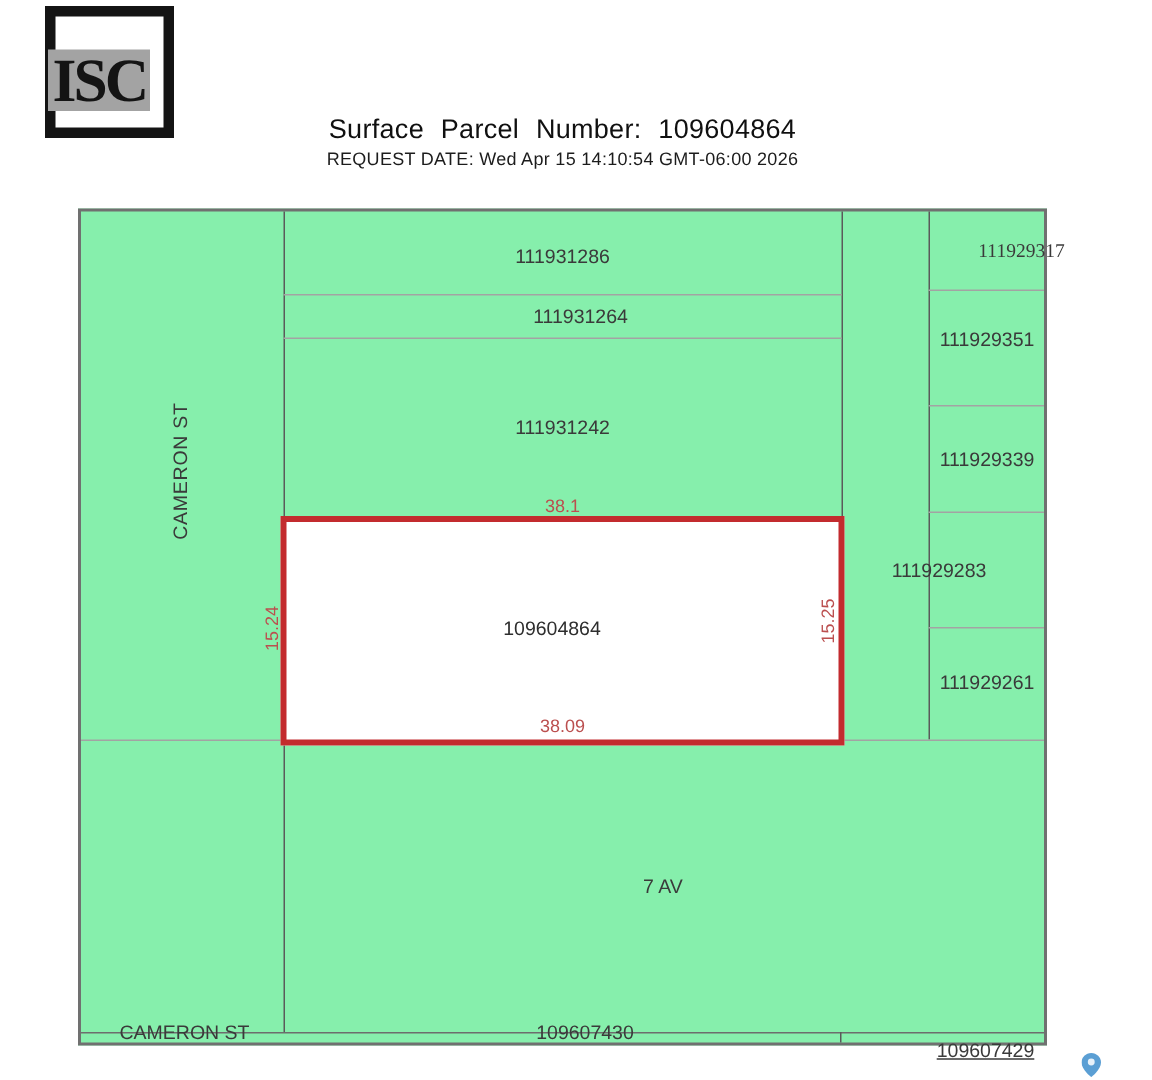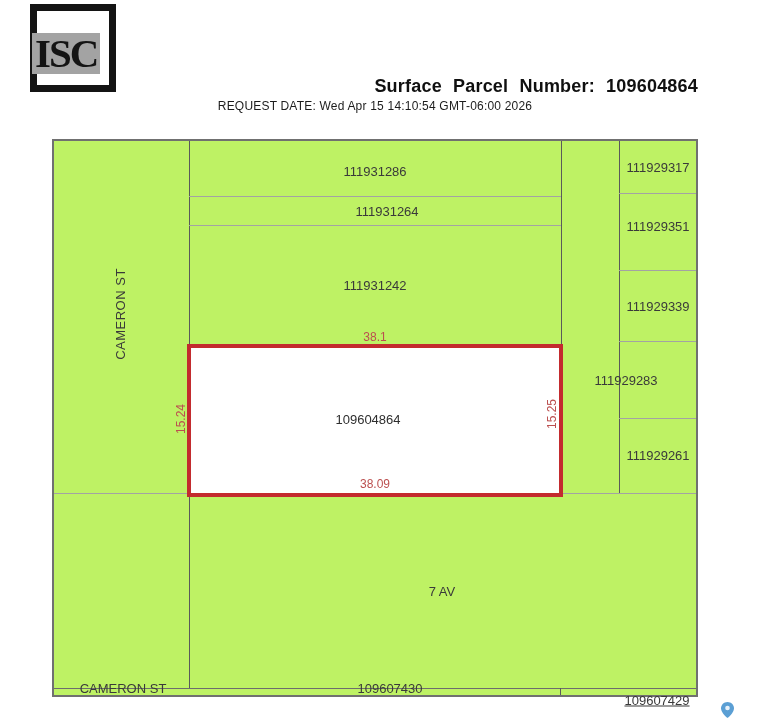--- a/index.html
+++ b/index.html
@@ -2,27 +2,27 @@
 <html><head>
 <meta charset="utf-8">
 <style>
   html,body{margin:0;padding:0;background:#fff;width:768px;height:720px;overflow:hidden;
     font-family:"Liberation Sans",sans-serif;}
   
   #logo-box{position:absolute;left:30px;top:4px;width:72px;height:74px;border:7px solid #141414;}
   #logo-text{position:absolute;left:22px;top:33px;font-family:"Liberation Serif",serif;
     font-weight:bold;font-size:41px;line-height:1;letter-spacing:-2px;color:#141414;
     background:#a3a3a3;padding:0 3px;margin-left:10px;}
-  #page-title{position:absolute;left:52px;top:76px;width:646px;text-align:right;
-    font-size:18px;font-weight:bold;color:#101010;word-spacing:6px;letter-spacing:0.2px;}
+  #page-title{position:absolute;left:52px;top:76px;width:646px;text-align:center;
+    font-size:18px;font-weight:normal;color:#101010;word-spacing:6px;letter-spacing:0.2px;}
   #request-date{position:absolute;left:52px;top:99px;width:646px;text-align:center;
     font-size:12px;color:#1c1c1c;letter-spacing:0.2px;}
   
   #map{position:absolute;left:52px;top:139px;width:646px;height:558px;
-    border:2px solid #707070;background:#bef264;box-sizing:border-box;padding-left:29px;}
+    border:2px solid #707070;background:#86efac;box-sizing:border-box;padding-left:29px;}
   .line{position:absolute;background:#5a5a5a;}
   .line.light{background:#a3a3a3;}
   .lbl{position:absolute;transform:translate(-50%,-50%);white-space:nowrap;
     font-size:13px;color:#3a3a3a;}
   .lbl.rot{transform:translate(-50%,-50%) rotate(-90deg);}
   .lbl.dim{font-size:12px;}
   #subject-rect{position:absolute;left:133px;top:203px;width:376px;height:153px;
     box-sizing:border-box;background:#fff;}
   #pin{position:absolute;left:721px;top:702px;width:13px;height:16px;}
 </style>
@@ -49,21 +49,21 @@
   <div class="line light" style="left:0;top:352px;width:642px;height:1px;"></div>
   <div class="line" style="left:0;top:547px;width:642px;height:1px;background:#6d6d6d;"></div>
   <div class="line" style="left:506px;top:547px;width:1px;height:7px;"></div>
 
   <div id="subject-rect" style="border:4px solid #c32b2e;"></div>
 
   <div class="lbl" style="left:321px;top:30px;">111931286</div>
   <div class="lbl" style="left:333px;top:70px;">111931264</div>
   <div class="lbl" style="left:321px;top:144px;">111931242</div>
 
-  <div class="lbl" style="left:604px;top:26px;">111929317</div>
+  <div class="lbl" style="left:627px;top:26px;font-family:Liberation Serif, serif;">111929317</div>
   <div class="lbl" style="left:604px;top:85px;">111929351</div>
   <div class="lbl" style="left:604px;top:165px;">111929339</div>
   <div class="lbl" style="left:572px;top:239px;">111929283</div>
   <div class="lbl" style="left:604px;top:314px;">111929261</div>
 
   <div class="lbl dim" style="left:321px;top:196px;color:#bb4f4f;">38.1</div>
   <div class="lbl" style="left:314px;top:278px;color:#2e2e2e;">109604864</div>
   <div class="lbl dim" style="left:321px;top:343px;color:#bb4f4f;">38.09</div>
   <div class="lbl dim rot" style="left:127px;top:278px;color:#bb4f4f;">15.24</div>
   <div class="lbl dim rot" style="left:498px;top:273px;color:#bb4f4f;">15.25</div>

